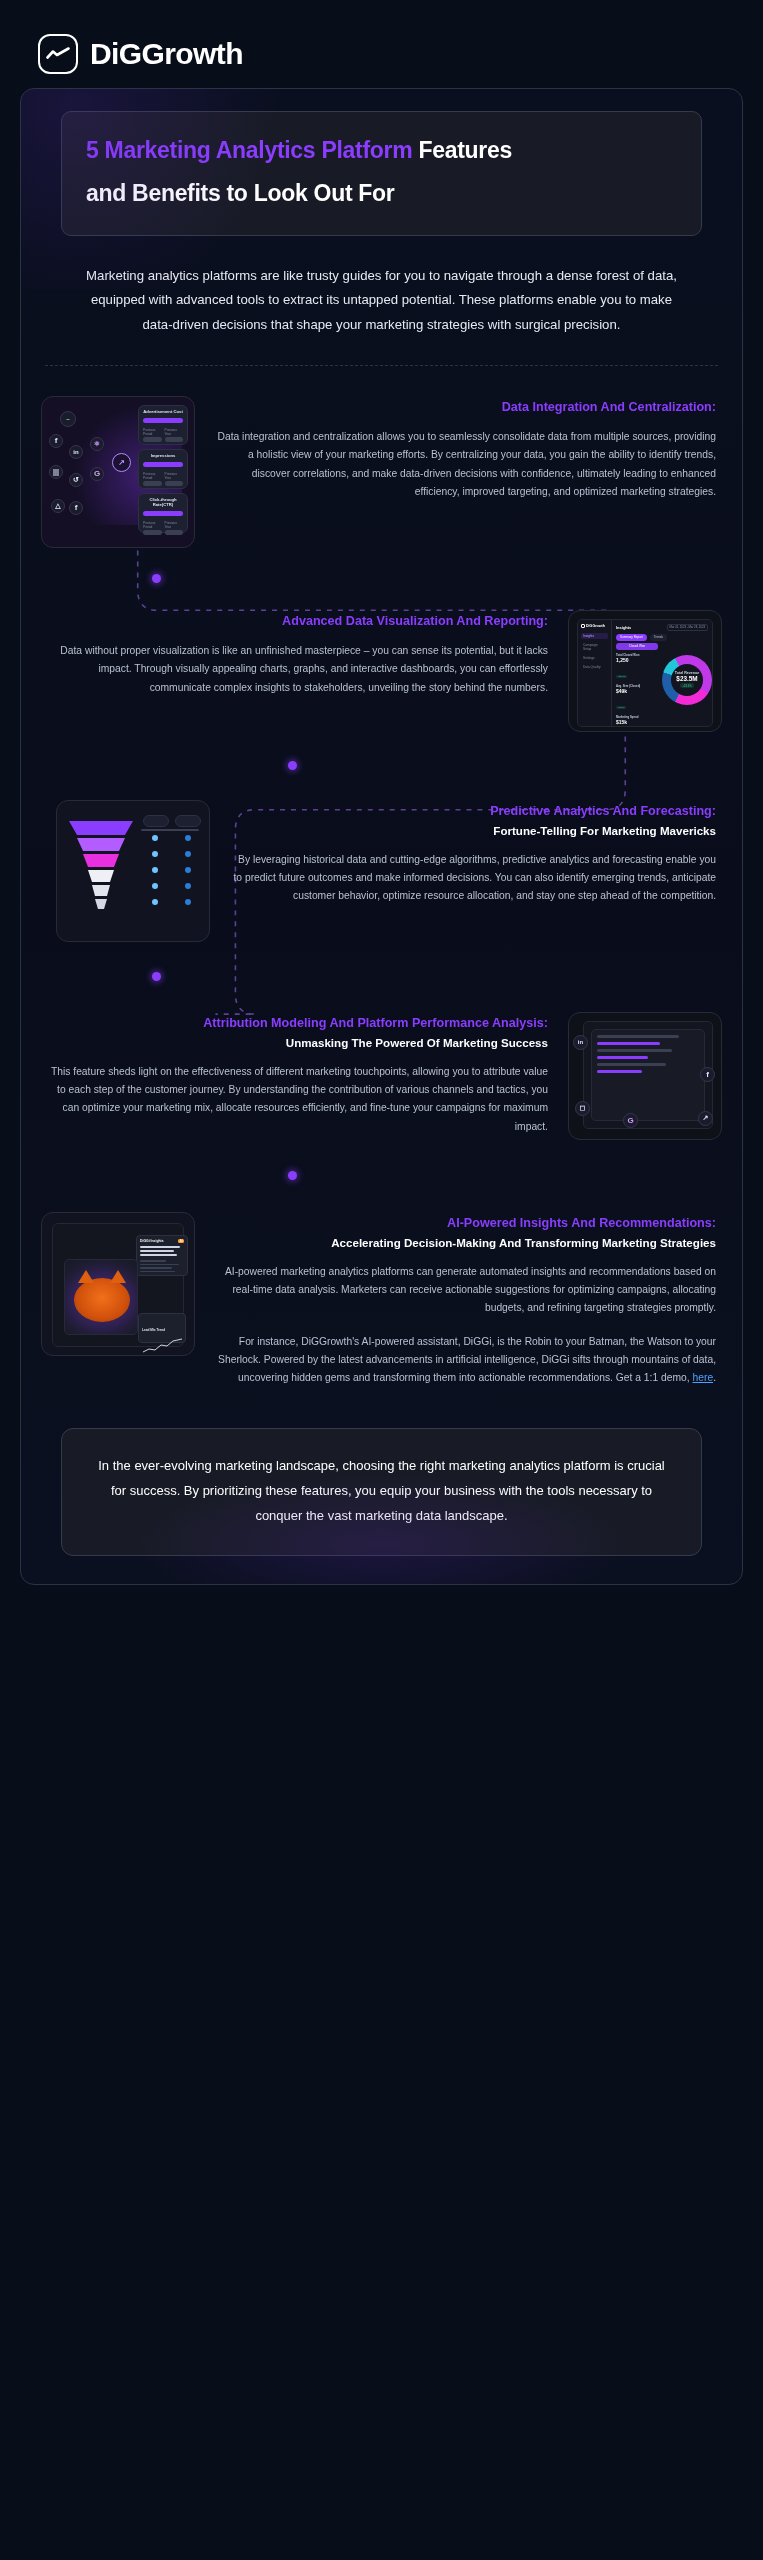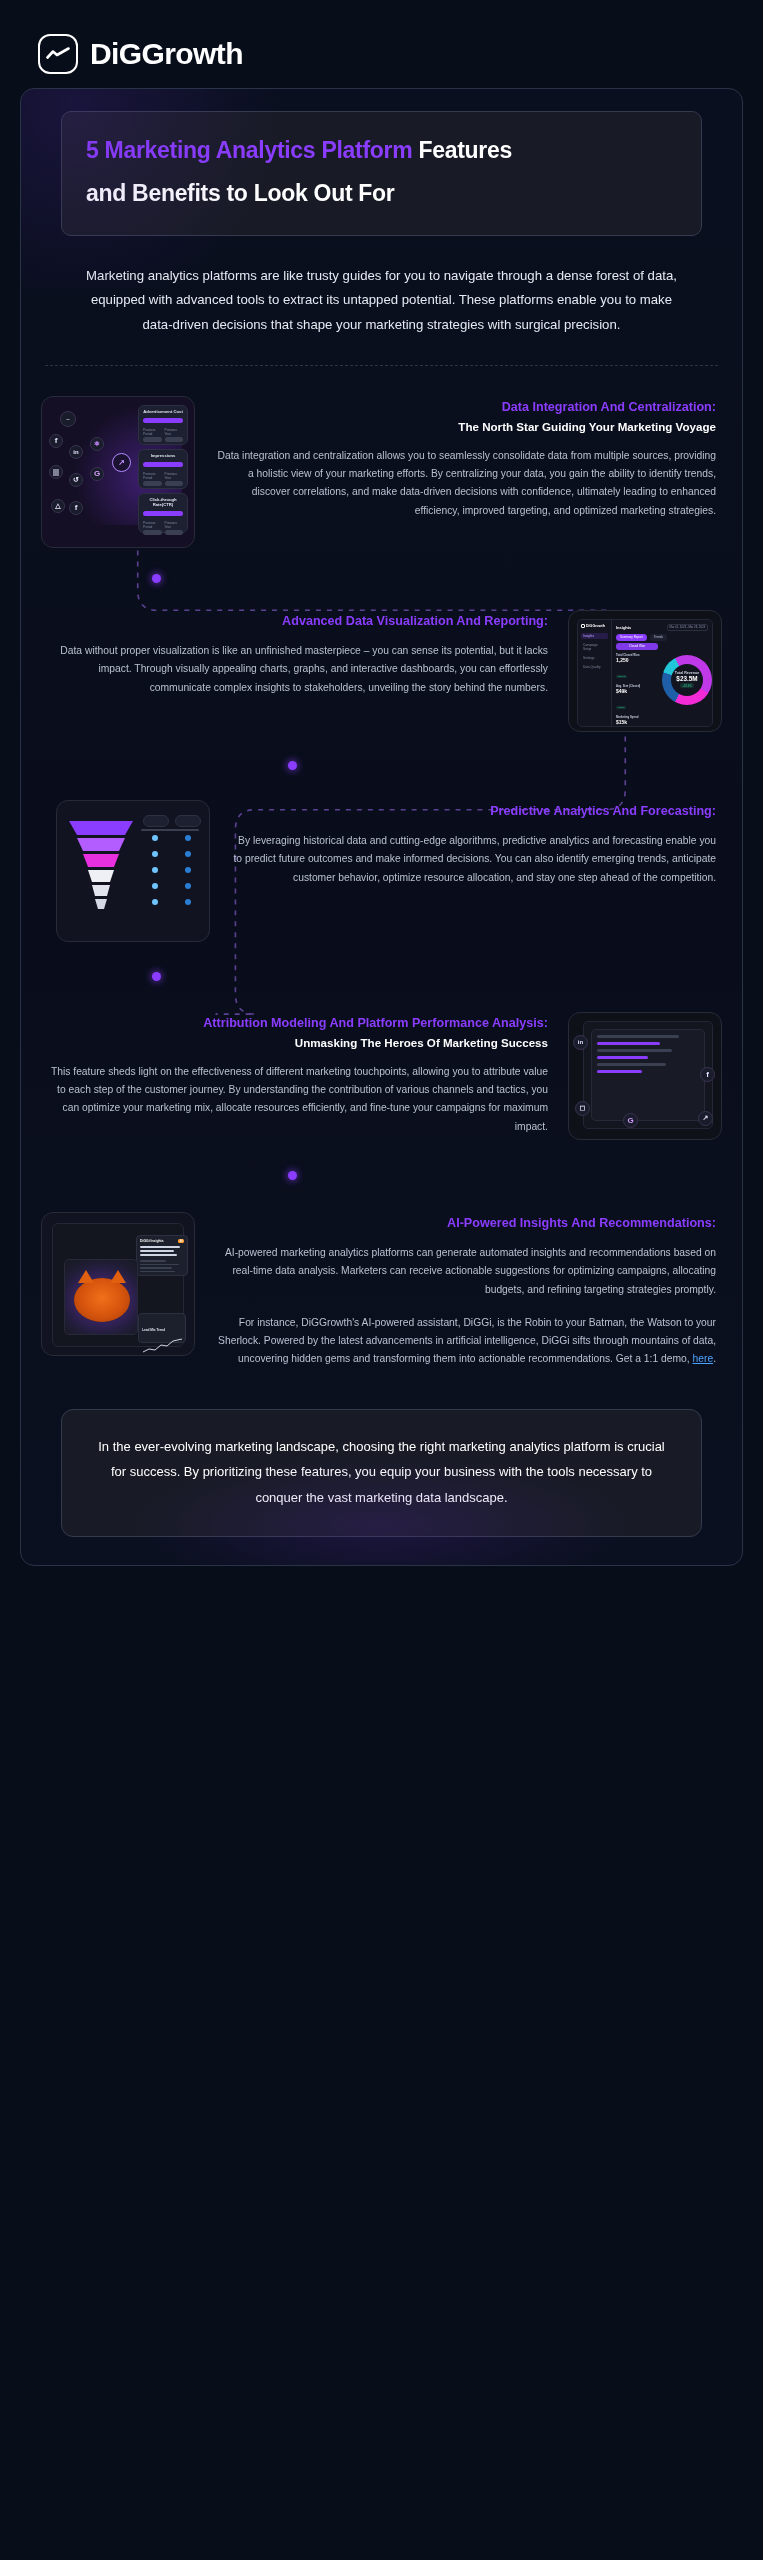--- a/index.html
+++ b/index.html
@@ -223,21 +223,20 @@
               <div style="flex:1">
                   <span class="mtiny">Previous Year</span>
                   <div class="mchip" style="margin-top:1px"></div>
                 </div>
             </div>
           </div>
         </div>
       </div>
       <div class="txt">
         <div class="h-accent">Data Integration And Centralization:</div>
-        <div class="h-sub">The North Star Guiding Your Marketing Voyage</div>
         <div class="body-txt">Data integration and centralization allows you to seamlessly consolidate data from multiple sources, providing a holistic view of your marketing efforts. By centralizing your data, you gain the ability to identify trends, discover correlations, and make data-driven decisions with confidence, ultimately leading to enhanced efficiency, improved targeting, and optimized marketing strategies.</div>
       </div>
     </div>
 
     <div class="row reverse" style="margin-top:34px;">
       <div class="panel p2" style="background:#0f1119;">
         <div class="mini" style="padding:8px;">
           <div style="position:absolute;left:8px;top:8px;right:8px;bottom:4px;background:#12141f;border:1px solid #232736;border-radius:5px;overflow:hidden;">
 
             <div style="position:absolute;left:0;top:0;bottom:0;width:34px;border-right:1px solid #232736;padding:4px 3px;">
@@ -315,20 +314,21 @@
           <div class="node" style="left:128px;top:66px;"></div>
           <div class="node lt" style="left:95px;top:82px;"></div>
           <div class="node" style="left:128px;top:82px;"></div>
           <div class="node lt" style="left:95px;top:98px;"></div>
           <div class="node" style="left:128px;top:98px;"></div>
           <div class="mchip" style="position:absolute;left:84px;top:28px;width:58px;height:2px;"></div>
         </div>
       </div>
       <div class="txt">
         <div class="h-accent">Predictive Analytics And Forecasting:</div>
+        <div class="h-sub">Fortune-Telling For Marketing Mavericks</div>
         <div class="body-txt">By leveraging historical data and cutting-edge algorithms, predictive analytics and forecasting enable you to predict future outcomes and make informed decisions. You can also identify emerging trends, anticipate customer behavior, optimize resource allocation, and stay one step ahead of the competition.</div>
       </div>
     </div>
 
     <div class="row reverse" style="margin-top:42px;">
       <div class="panel p4" style="background:#0f1119;">
         <div class="mini">
           <div style="position:absolute;left:14px;top:8px;right:8px;bottom:10px;background:#14161f;border:1px solid #232736;border-radius:5px;"></div>
           <div style="position:absolute;left:22px;top:16px;right:16px;bottom:18px;background:#181b26;border:1px solid #262a38;border-radius:5px;padding:5px;">
             <div class="mchip" style="width:80%;height:3px;margin-bottom:4px;"></div>
@@ -340,21 +340,21 @@
           </div>
           <div class="icircle" style="left:4px;top:22px;width:15px;height:15px;font-size:6px;">in</div>
           <div class="icircle" style="right:6px;top:54px;width:15px;height:15px;font-size:8px;">f</div>
           <div class="icircle" style="left:6px;top:88px;width:15px;height:15px;font-size:7px;">◻</div>
           <div class="icircle" style="left:54px;top:100px;width:15px;height:15px;font-size:8px;color:#d79bff;">G</div>
           <div class="icircle" style="right:8px;top:98px;width:15px;height:15px;font-size:7px;">↗</div>
         </div>
       </div>
       <div class="txt">
         <div class="h-accent">Attribution Modeling And Platform Performance Analysis:</div>
-        <div class="h-sub">Unmasking The Heroes Of Marketing Success</div>
+        <div class="h-sub">Unmasking The Powered Of Marketing Success</div>
         <div class="body-txt">This feature sheds light on the effectiveness of different marketing touchpoints, allowing you to attribute value to each step of the customer journey. By understanding the contribution of various channels and tactics, you can optimize your marketing mix, allocate resources efficiently, and fine-tune your campaigns for maximum impact.</div>
       </div>
     </div>
 
     <div class="row" style="margin-top:44px;">
       <div class="panel p5" style="background:#111320;">
         <div class="mini">
           <div style="position:absolute;left:10px;top:10px;right:10px;bottom:8px;background:#14161f;border:1px solid #232736;border-radius:6px;"></div>
 
           <div style="position:absolute;right:6px;top:22px;width:52px;background:#1c1f2c;border:1px solid #2c3040;border-radius:4px;padding:3px;">
@@ -378,20 +378,21 @@
           <div style="position:absolute;right:8px;bottom:12px;width:48px;height:30px;background:#1c1f2c;border:1px solid #2c3040;border-radius:4px;padding:3px;">
             <span style="font-size:3.2px;color:#dfe4ef;font-weight:700;">Lead Mix Trend</span>
             <svg width="42" height="18" viewBox="0 0 42 18" style="display:block;margin-top:2px;">
               <polyline points="1,15 7,12 13,13 19,8 25,9 31,4 40,2" fill="none" stroke="#cfd5e2" stroke-width="1"></polyline>
             </svg>
           </div>
         </div>
       </div>
       <div class="txt">
         <div class="h-accent">AI-Powered Insights And Recommendations:</div>
+        <div class="h-sub">Accelerating Decision-Making And Transforming Marketing Strategies</div>
         <div class="body-txt">AI-powered marketing analytics platforms can generate automated insights and recommendations based on real-time data analysis. Marketers can receive actionable suggestions for optimizing campaigns, allocating budgets, and refining targeting strategies promptly.</div>
         <div class="body-txt"><span>For instance, DiGGrowth's AI-powered assistant, DiGGi, is the Robin to your Batman, the Watson to your Sherlock. Powered by the latest advancements in artificial intelligence, DiGGi sifts through mountains of data, uncovering hidden gems and transforming them into actionable recommendations. Get a 1:1 demo, </span><a class="lnk" href="#">here</a><span>.</span></div>
       </div>
     </div>
 
   <div class="dot" style="left: 111.27px; top: 208.5px;"></div>
       <div class="dot" style="left: 247.47px; top: 395.5px;"></div>
       <div class="dot" style="left: 111.27px; top: 606.5px;"></div>
       <div class="dot" style="left: 247.47px; top: 805.5px;"></div>
     </div>

